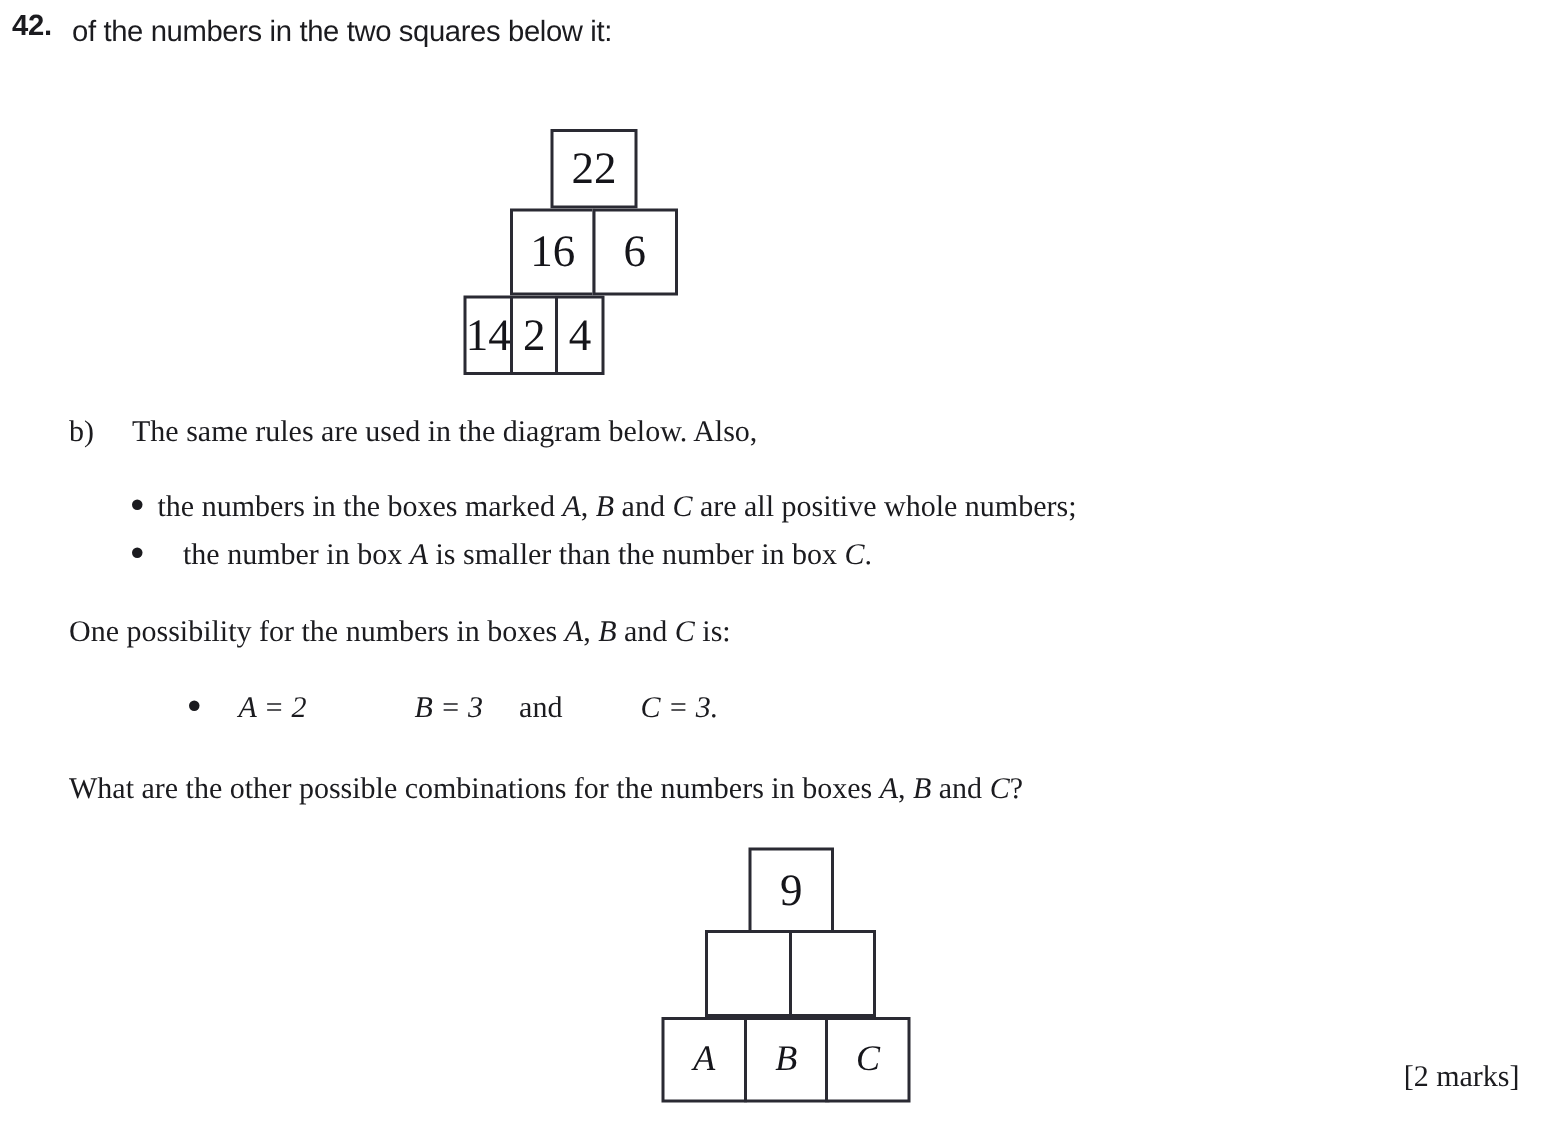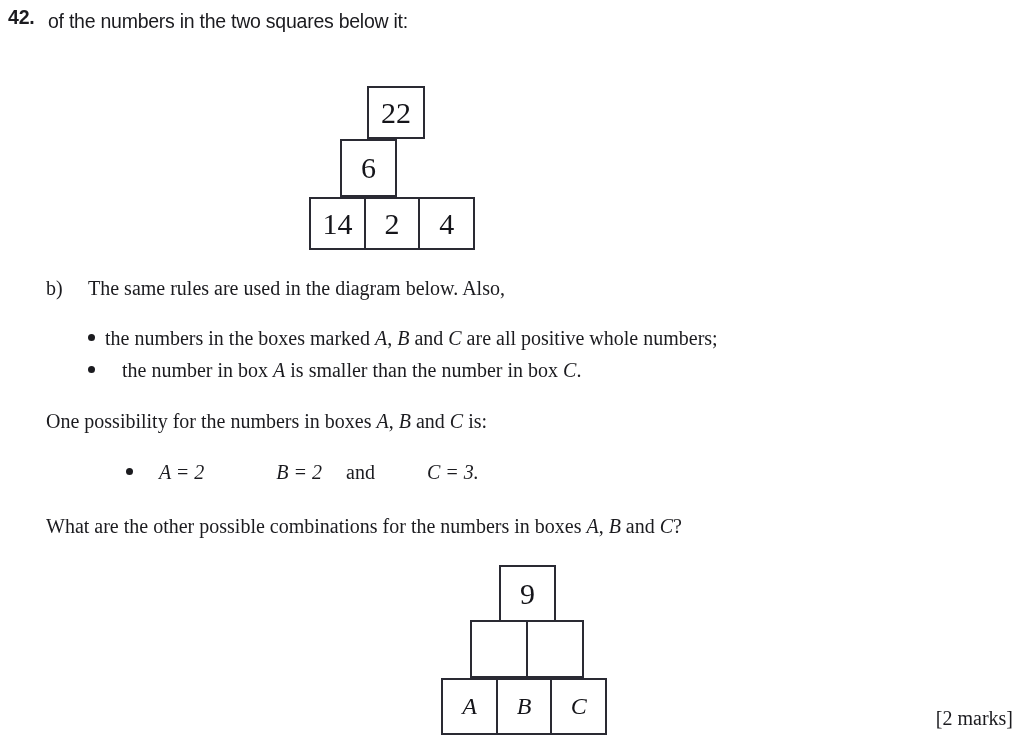--- a/index.html
+++ b/index.html
@@ -137,21 +137,21 @@
     font-size: 24px;
   }
 
   
   #pyramid-1 { left: 309px; top: 86px; }
   #pyramid-1 .row-top    { left: 58px; top: 0px; }
   #pyramid-1 .row-middle { left: 31px; top: 53px; }
   #pyramid-1 .row-bottom { left: 0px;  top: 111px; }
   #pyramid-1 .cell { width: 58px; height: 53px; }
   #pyramid-1 .row-middle .cell { width: 57px; height: 58px; }
-  #pyramid-1 .row-bottom .cell { width: 57px; height: 53px; }
+  #pyramid-1 .row-bottom .cell { width: 33px; height: 53px; }
 
   
   #pyramid-2 { left: 441px; top: 565px; }
   #pyramid-2 .row-top    { left: 58px; top: 0px; }
   #pyramid-2 .row-middle { left: 29px; top: 55px; }
   #pyramid-2 .row-bottom { left: 0px;  top: 113px; }
   #pyramid-2 .cell { width: 57px; height: 57px; }
   #pyramid-2 .row-middle .cell { width: 58px; height: 58px; }
   #pyramid-2 .row-bottom .cell { width: 57px; height: 57px; }
 </style>
@@ -163,20 +163,21 @@
   <div class="qbody">
     <span class="line2">of the numbers in the two squares below it:</span>
   </div>
 </div>
 
 <div class="pyramid" id="pyramid-1">
   <div class="pyr-row row-top">
     <div class="cell">22</div>
   </div>
   <div class="pyr-row row-middle">
+    <div class="cell">16</div>
     <div class="cell">6</div>
   </div>
   <div class="pyr-row row-bottom">
     <div class="cell">14</div>
     <div class="cell">2</div>
     <div class="cell">4</div>
   </div>
 </div>
 
 <span id="part-b-label">b)</span>
@@ -192,21 +193,21 @@
   <span class="bullet-text">the number in box <i>A</i> is smaller than the number in box <i>C</i>.</span>
 </div>
 
 <div class="serif-line" id="one-possibility">One possibility for the numbers in boxes <i>A</i>, <i>B</i> and <i>C</i> is:</div>
 
 <div class="bullet-row" id="abc-bullet">
   <span class="bullet-dot"></span>
   <span class="abc-vals">
     <span class="italic">A = 2</span>
     <span class="gap-a"></span>
-    <span class="italic">B = 2</span>
+    <span class="italic">B = 3</span>
     <span class="gap-b"></span>
     <span>and</span>
     <span class="gap-c"></span>
     <span class="italic">C = 3.</span>
   </span>
 </div>
 
 <div class="serif-line" id="what-are">What are the other possible combinations for the numbers in boxes <i>A</i>, <i>B</i> and <i>C</i>?</div>
 
 <div class="pyramid" id="pyramid-2">

